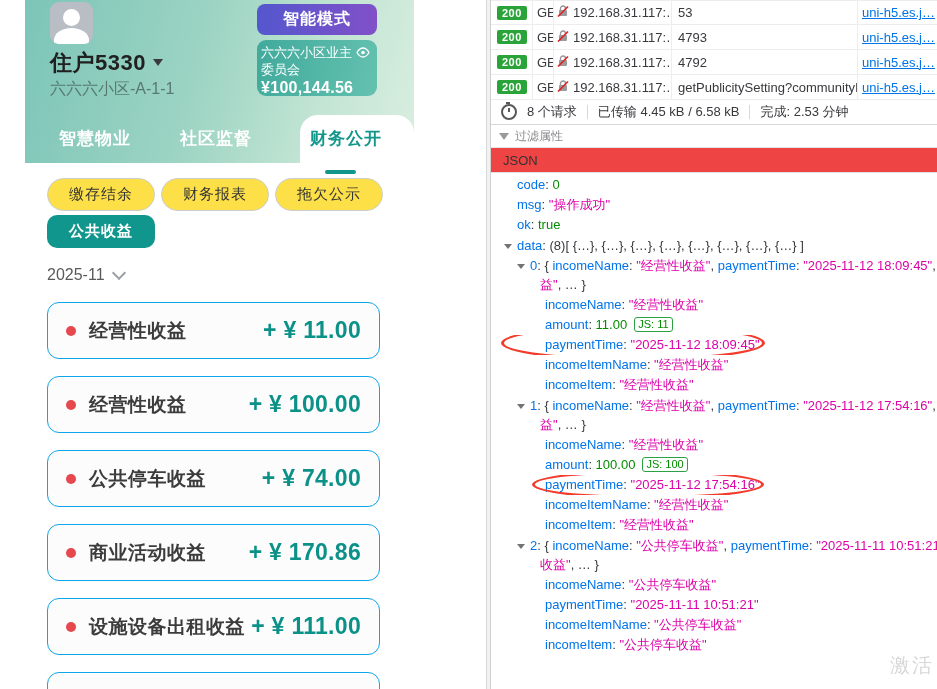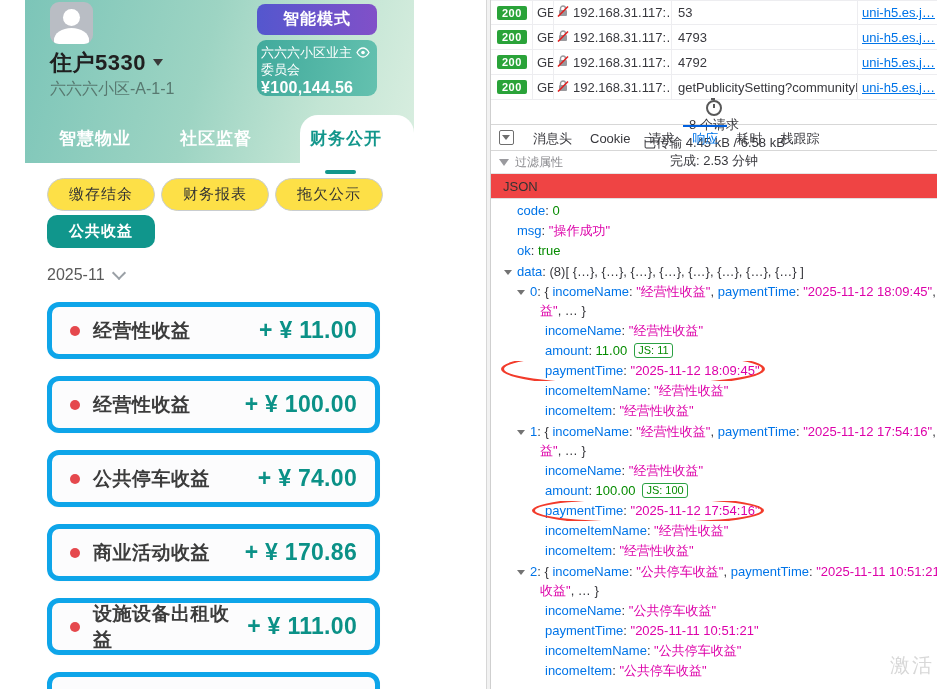--- a/index.html
+++ b/index.html
@@ -31,21 +31,21 @@
   .app-tab.active{color:#12968b;}
   .tab-underline{position:absolute;left:325px;top:170px;width:31px;height:4px;border-radius:2px;background:#12968b;}
   .pill{position:absolute;top:178px;height:33px;box-sizing:border-box;border:1px solid #c9cdd0;border-radius:17px;
     background:#fde047;font-size:15px;color:#333;display:flex;align-items:center;justify-content:center;letter-spacing:1px;}
   .pill-active{position:absolute;left:47px;top:215px;width:108px;height:33px;border-radius:10px;background:#10968c;
     color:#fff;font-size:15px;font-weight:bold;display:flex;align-items:center;justify-content:center;letter-spacing:1px;}
   .month-row{position:absolute;left:47px;top:266px;font-size:16px;color:#5a5a5a;display:flex;align-items:center;}
   .chev-down{display:inline-block;width:8px;height:8px;border-right:2px solid #9aa0a6;border-bottom:2px solid #9aa0a6;
     transform:rotate(45deg);margin-left:9px;margin-top:-4px;}
   #income-cards{position:absolute;left:47px;top:302px;width:333px;}
-  .income-card{height:57px;box-sizing:border-box;background:#fcfcfd;border:5px solid #0ea5e9;border-radius:12px;
+  .income-card{height:57px;box-sizing:border-box;background:#fcfcfd;border:1px solid #0ea5e9;border-radius:12px;
     margin-bottom:17px;display:flex;align-items:center;padding:0 18px;box-shadow:0 1px 2px rgba(0,0,0,.02);}
   .dot{width:10px;height:10px;border-radius:50%;background:#e5484d;margin-right:13px;flex:none;}
   .income-label{flex:1;font-size:19px;font-weight:bold;color:#3c3c3c;letter-spacing:.5px;}
   .income-amt{font-size:23px;font-weight:bold;color:#0b9187;letter-spacing:.3px;white-space:nowrap;}
   
   #splitter{position:absolute;left:486px;top:0;width:5px;height:689px;background:#f2f2f2;
     border-left:1px solid #d7d7d7;border-right:1px solid #cfcfcf;box-sizing:border-box;}
   
   #devtools{position:absolute;left:491px;top:0;width:446px;height:689px;background:#fff;font-size:13px;}
   .net-row{display:flex;height:25px;align-items:center;border-bottom:1px solid #ededf0;box-sizing:border-box;}
@@ -53,21 +53,21 @@
   .cell{height:100%;display:flex;align-items:center;border-right:1px solid #ededf0;box-sizing:border-box;
     white-space:nowrap;overflow:hidden;}
   .c-status{width:42px;padding-left:6px;}
   .c-method{width:21px;padding-left:4px;}
   .c-domain{width:118px;padding-left:3px;}
   .c-file{width:186px;padding-left:6px;}
   .c-init{flex:1;padding-left:4px;border-right:none;}
   .badge200{background:#2aa339;color:#fff;font-size:11px;font-weight:bold;border-radius:2px;padding:1px 5px;letter-spacing:.5px;}
   .lock{display:inline-block;margin-right:4px;flex:none;}
   .init-link{color:#0074e8;text-decoration:underline;cursor:pointer;}
-  #summary-bar{height:24px;display:flex;align-items:center;border-bottom:1px solid #d7d7d7;color:#38383d;flex-direction:column;}
+  #summary-bar{height:24px;display:flex;align-items:center;border-bottom:1px solid #d7d7d7;color:#38383d;}
   .sum-sep{width:1px;height:14px;background:#d7d7d7;margin:0 10px;}
   .stopwatch{width:12px;height:12px;border:2px solid #585858;border-radius:50%;position:relative;margin:0 10px 0 10px;flex:none;}
   .stopwatch::before{content:"";position:absolute;left:3px;top:-4px;width:4px;height:2px;background:#585858;}
   .stopwatch::after{content:"";position:absolute;left:5px;top:2px;width:2px;height:4px;background:#585858;}
   #detail-tabs{height:25px;display:flex;align-items:stretch;border-bottom:1px solid #d7d7d7;}
   .panel-icon{width:13px;height:13px;border:1px solid #6e6e6e;border-radius:2px;align-self:center;
     margin:0 10px 0 8px;position:relative;flex:none;}
   .panel-icon::after{content:"";position:absolute;left:2px;top:4px;width:0;height:0;
     border-left:4px solid transparent;border-right:4px solid transparent;border-top:5px solid #6e6e6e;}
   .dtab{display:flex;align-items:center;padding:0 9px;color:#38383d;box-sizing:border-box;border-top:2px solid transparent;}
@@ -247,29 +247,20 @@
 
     <div id="summary-bar">
       <span class="stopwatch"></span>
       <span>8 个请求</span>
       <span class="sum-sep"></span>
       <span>已传输 4.45 kB / 6.58 kB</span>
       <span class="sum-sep"></span>
       <span>完成: 2.53 分钟</span>
     </div>
 
-    <div id="detail-tabs">
-      <span class="panel-icon"></span>
-    <span class="dtab">消息头</span>
-        <span class="dtab">Cookie</span>
-        <span class="dtab">请求</span>
-        <span class="dtab active">响应</span>
-        <span class="dtab">耗时</span>
-        <span class="dtab">栈跟踪</span>
-      </div>
 
     <div id="filter-row">
       <span class="funnel"></span>
       <span>过滤属性</span>
     </div>
 
     <div id="json-head">JSON</div>
 
     <div id="tree">
         <div class="tree-row lvl0"><span class="seg-k">code</span><span class="seg-p">: </span><span class="seg-n">0</span></div>

